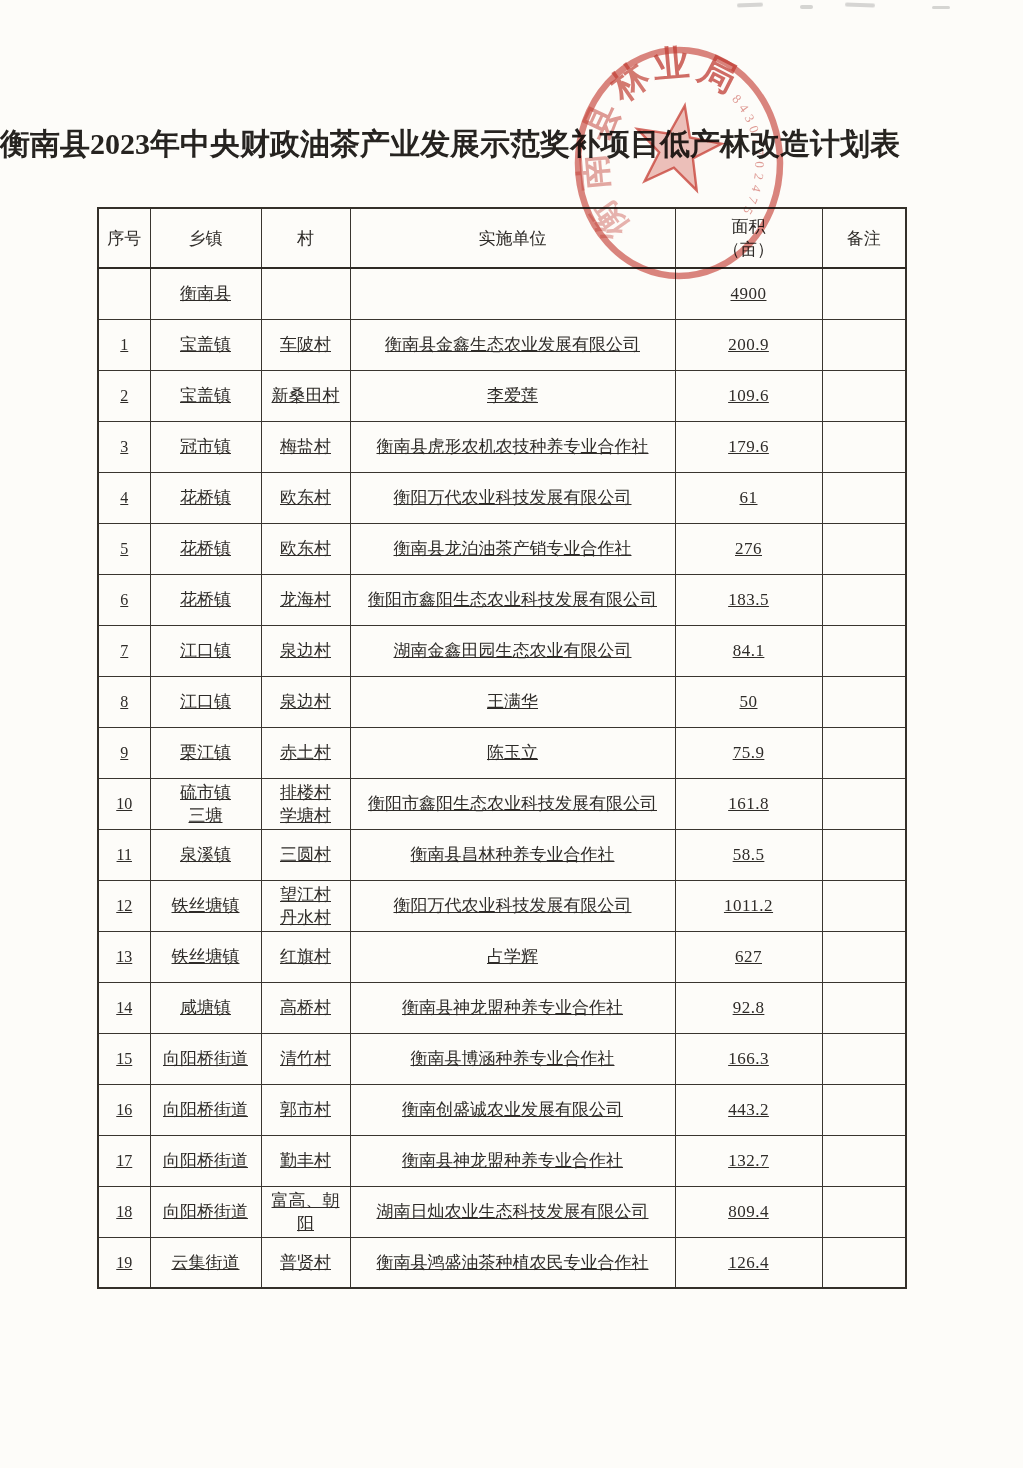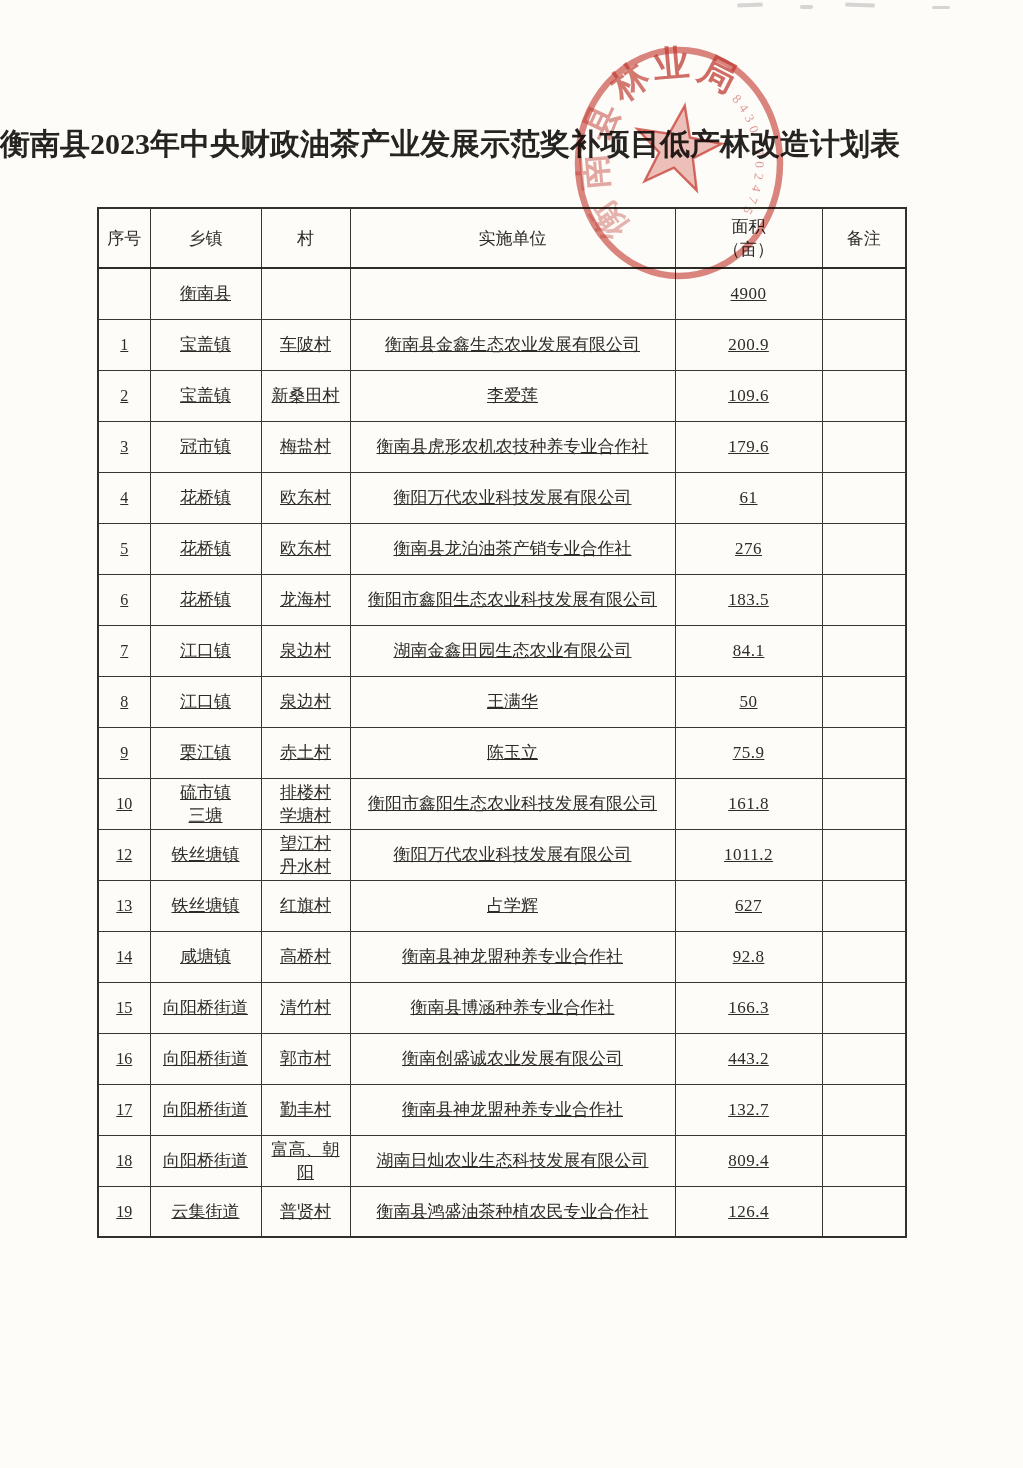--- a/index.html
+++ b/index.html
@@ -205,20 +205,28 @@
       <td class="c-no">10</td>
       <td class="c-township">硫市镇
 三塘</td>
       <td class="c-village">排楼村
 学塘村</td>
       <td class="c-unit">衡阳市鑫阳生态农业科技发展有限公司</td>
       <td class="c-area">161.8</td>
       <td class="c-note"></td>
     </tr>
         <tr>
+      <td class="c-no">11</td>
+      <td class="c-township">泉溪镇</td>
+      <td class="c-village">三圆村</td>
+      <td class="c-unit">衡南县昌林种养专业合作社</td>
+      <td class="c-area">58.5</td>
+      <td class="c-note"></td>
+    </tr>
+        <tr>
       <td class="c-no">12</td>
       <td class="c-township">铁丝塘镇</td>
       <td class="c-village">望江村
 丹水村</td>
       <td class="c-unit">衡阳万代农业科技发展有限公司</td>
       <td class="c-area">1011.2</td>
       <td class="c-note"></td>
     </tr>
         <tr>
       <td class="c-no">13</td>

